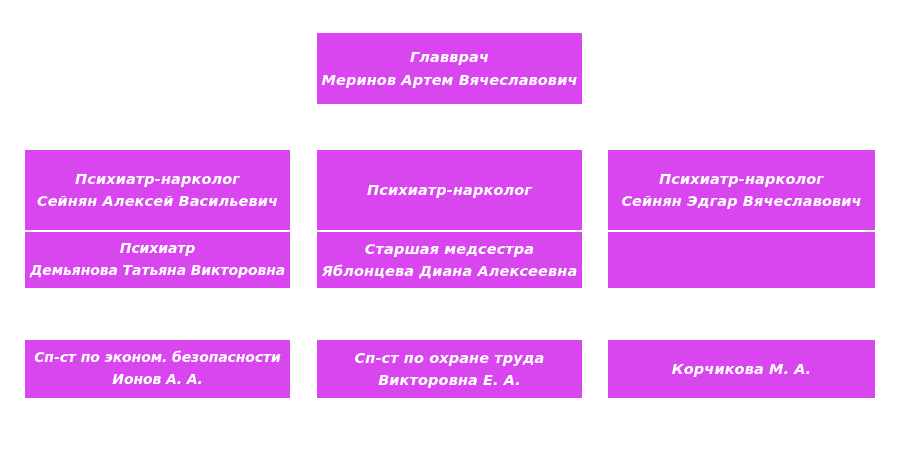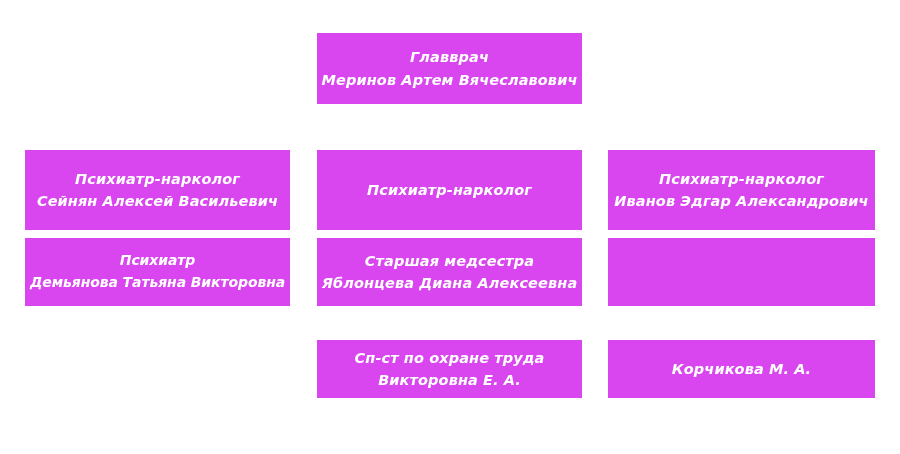--- a/index.html
+++ b/index.html
@@ -56,21 +56,21 @@
     height: 71px;
   }
 
   
   .col-1 { left: 25px;  width: 265px; }
   .col-2 { left: 317px; width: 265px; }
   .col-3 { left: 608px; width: 267px; }
 
   
   .row-1 { top: 150px; height: 80px; }
-  .row-2 { top: 238px; height: 68px; }
+  .row-2 { top: 232px; height: 56px; }
   .row-3 { top: 340px; height: 58px; }
 
   
   .node.tight {
     font-size: 14px;
     letter-spacing: -0.1px;
   }
 </style>
 </head>
 <body>
@@ -84,34 +84,38 @@
 
   <div class="node col-1 row-1">
     <span class="line-title">Психиатр-нарколог</span>
     <span class="line-name">Сейнян Алексей Васильевич</span>
   </div>
   <div class="node col-2 row-1">
     <span class="line-title">Психиатр-нарколог</span>
   </div>
   <div class="node col-3 row-1">
     <span class="line-title">Психиатр-нарколог</span>
-    <span class="line-name">Иванов Эдгар Александрович</span>
+    <span class="line-name">Сейнян Эдгар Вячеславович</span>
   </div>
 
   <div class="node col-1 row-2 tight">
     <span class="line-title">Психиатр</span>
     <span class="line-name">Демьянова Татьяна Викторовна</span>
   </div>
   <div class="node col-2 row-2">
     <span class="line-title">Старшая медсестра</span>
     <span class="line-name">Яблонцева Диана Алексеевна</span>
   </div>
   <div class="node col-3 row-2">
   </div>
 
+  <div class="node col-1 row-3 tight">
+    <span class="line-title">Сп-ст по эконом. безопасности</span>
+    <span class="line-name">Ионов А. А.</span>
+  </div>
   <div class="node col-2 row-3">
     <span class="line-title">Сп-ст по охране труда</span>
     <span class="line-name">Викторовна Е. А.</span>
   </div>
   <div class="node col-3 row-3">
     <span class="line-name">Корчикова М. А.</span>
   </div>
 
 </div>
 

